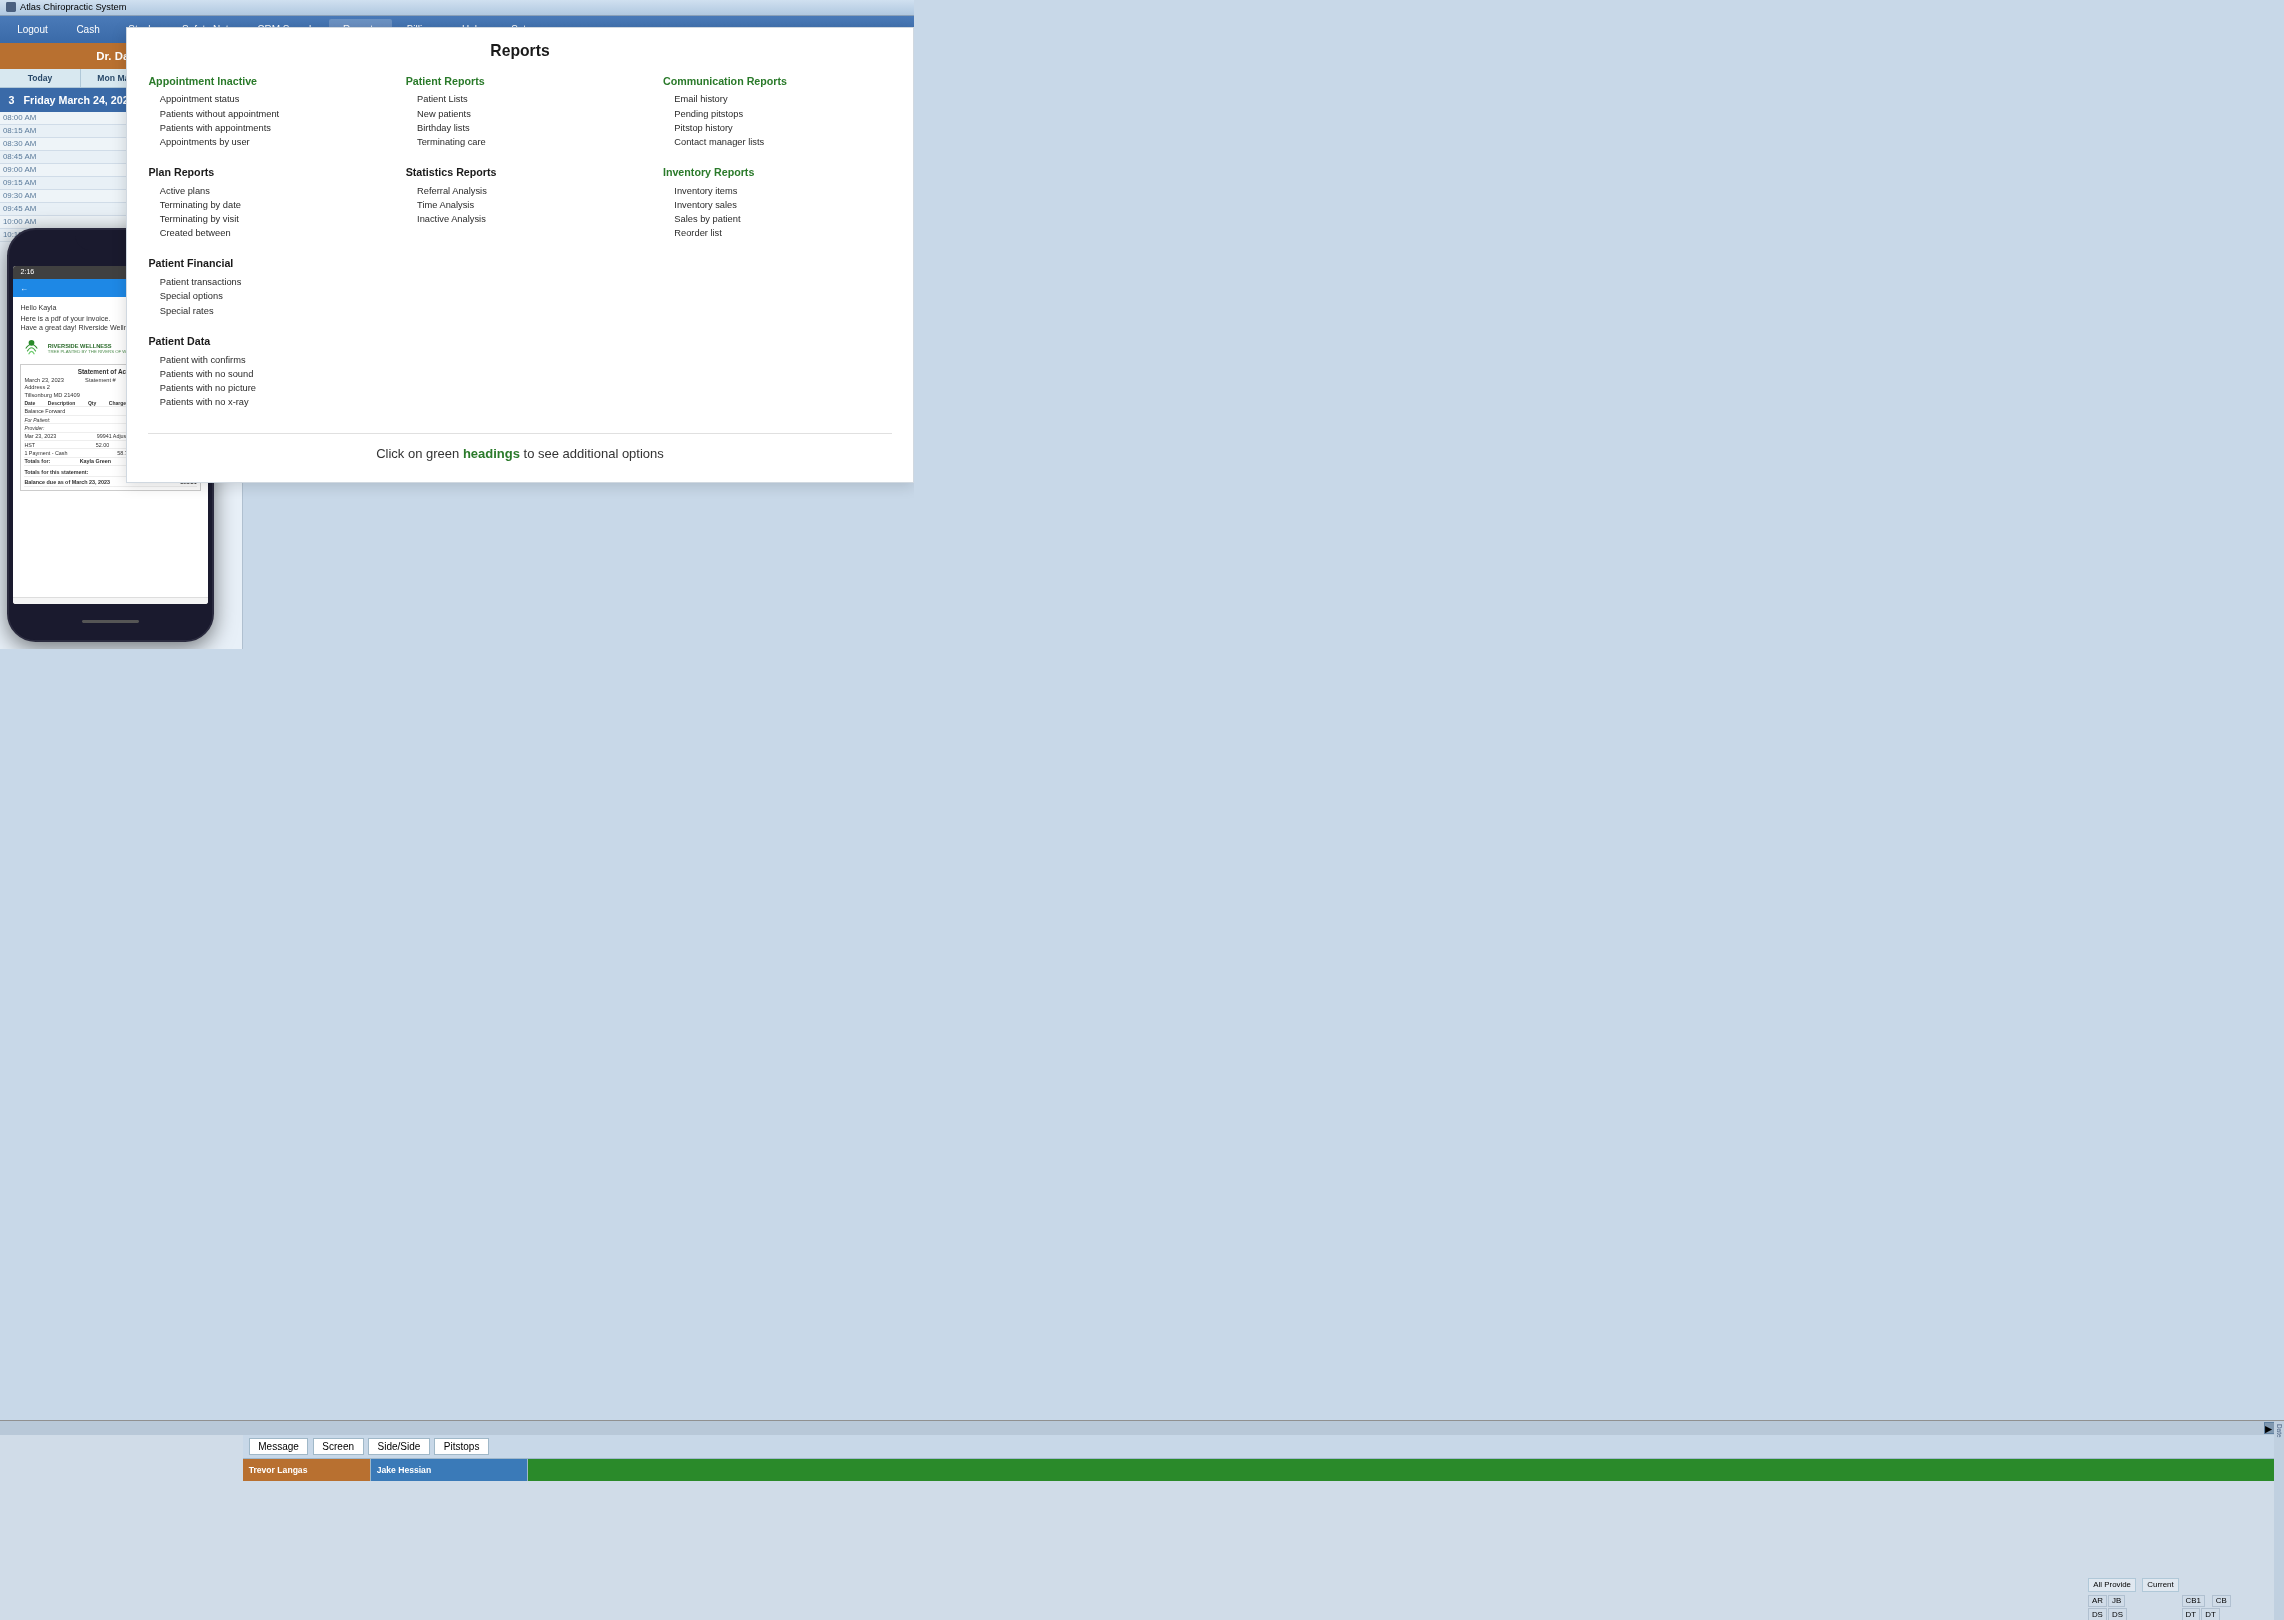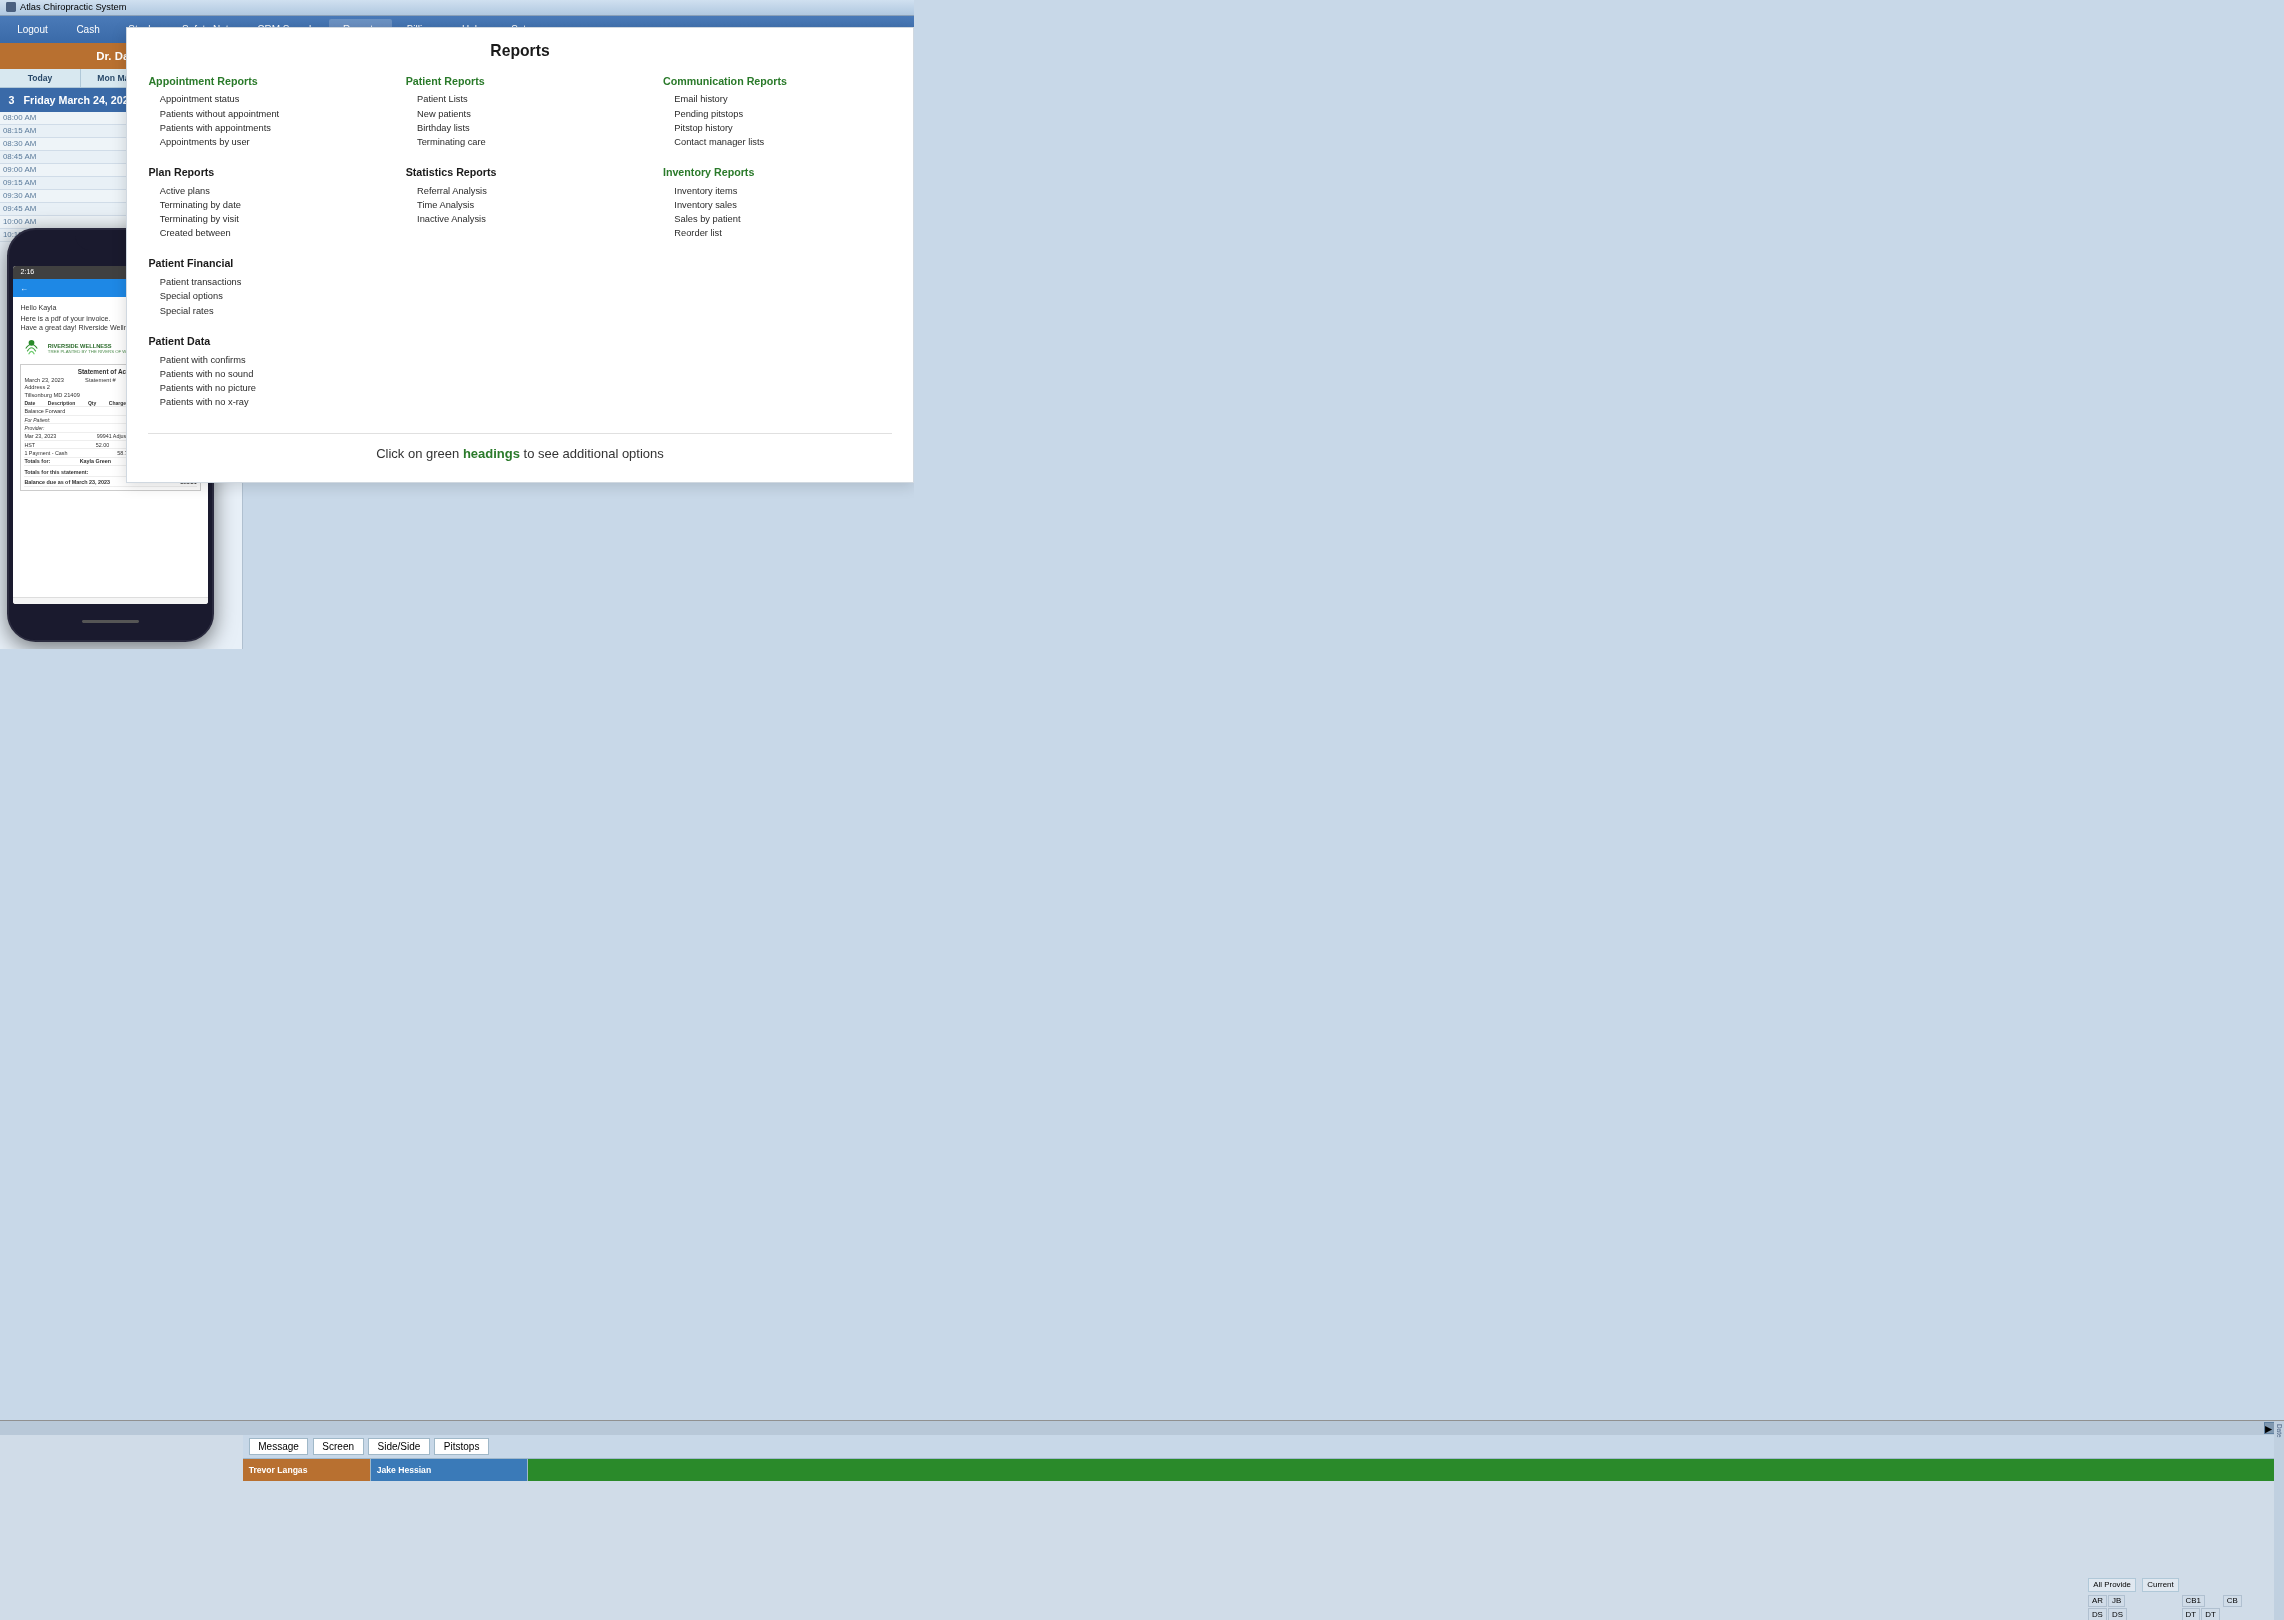--- a/index.html
+++ b/index.html
@@ -491,21 +491,21 @@
       </div>
     </div>
   </div>
 
   <div id="reports-overlay">
     <div id="reports-title">Reports</div>
     <div id="reports-grid">
 
       <div>
         <div class="report-section">
-          <div class="report-section-title">Appointment Reports</div>
+          <div class="report-section-title">Appointment Inactive</div>
           <div class="report-item">Appointment status</div>
           <div class="report-item">Patients without appointment</div>
           <div class="report-item">Patients with appointments</div>
           <div class="report-item">Appointments by user</div>
         </div>
         <div class="report-section">
           <div class="report-section-title plain">Plan Reports</div>
           <div class="report-item">Active plans</div>
           <div class="report-item">Terminating by date</div>
           <div class="report-item">Terminating by visit</div>
@@ -592,21 +592,21 @@
     <div style="position:absolute;right:10px;top:157px;width:186px;">
       <div style="display:flex;gap:5.7px;margin-bottom:2.9px;">
         <span style="font-size:7.9px;background:#e0e8f0;padding:1.4px 4.3px;border:0.7px solid #b0c8d8;">All Provide</span>
         <span style="font-size:7.9px;background:#e0e8f0;padding:1.4px 4.3px;border:0.7px solid #b0c8d8;">Current</span>
       </div>
       <div style="display:grid;grid-template-columns:1fr 1fr;gap:1.4px;">
         <div style="display:flex;gap:1.4px;">
           <span style="background:#d0dce8;padding:0.7px 2.9px;font-size:7.9px;border:0.7px solid #b0c0d0;">AR</span>
           <span style="background:#d0dce8;padding:0.7px 2.9px;font-size:7.9px;border:0.7px solid #b0c0d0;">JB</span>
         </div>
-        <div style="display:flex;gap:18px;">
+        <div style="display:flex;gap:7px;">
           <span style="background:#d0dce8;padding:0.7px 2.9px;font-size:7.9px;border:0.7px solid #b0c0d0;">CB1</span>
           <span style="background:#d0dce8;padding:0.7px 2.9px;font-size:7.9px;border:0.7px solid #b0c0d0;">CB</span>
         </div>
         <div style="display:flex;gap:1.4px;">
           <span style="background:#d0dce8;padding:0.7px 2.9px;font-size:7.9px;border:0.7px solid #b0c0d0;">DS</span>
           <span style="background:#d0dce8;padding:0.7px 2.9px;font-size:7.9px;border:0.7px solid #b0c0d0;">DS</span>
         </div>
         <div style="display:flex;gap:1.4px;">
           <span style="background:#d0dce8;padding:0.7px 2.9px;font-size:7.9px;border:0.7px solid #b0c0d0;">DT</span>
           <span style="background:#d0dce8;padding:0.7px 2.9px;font-size:7.9px;border:0.7px solid #b0c0d0;">DT</span>

